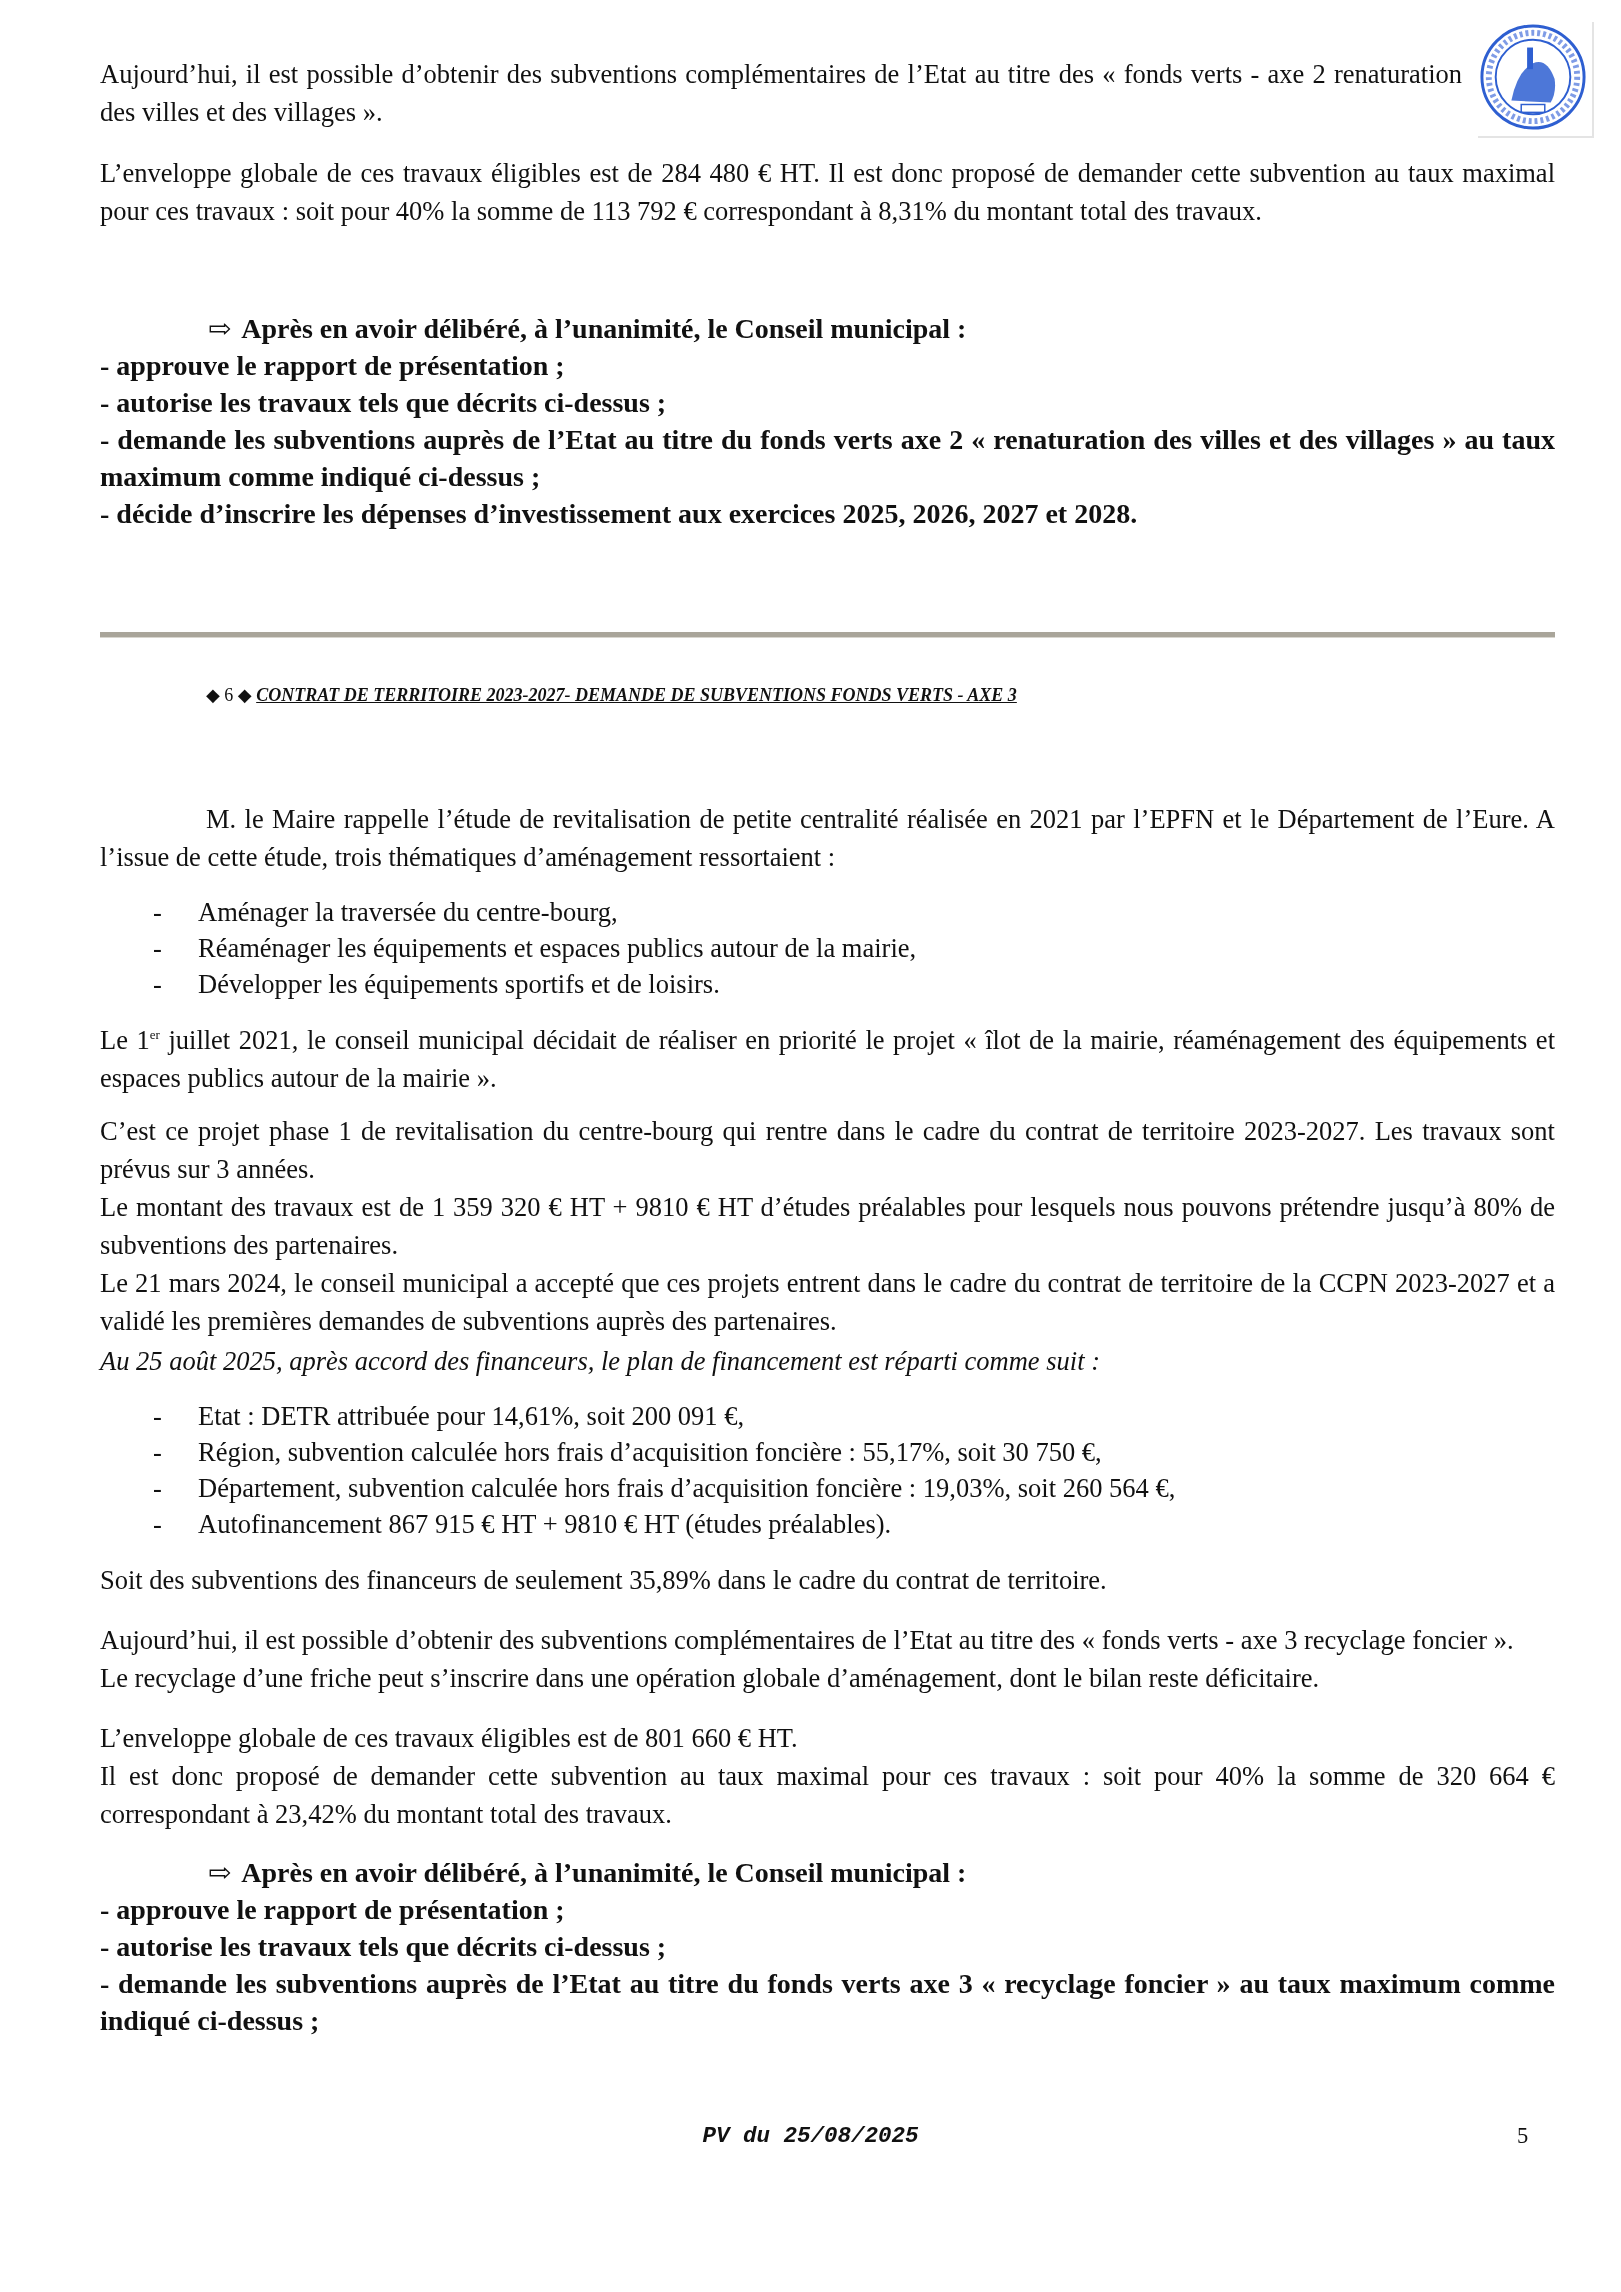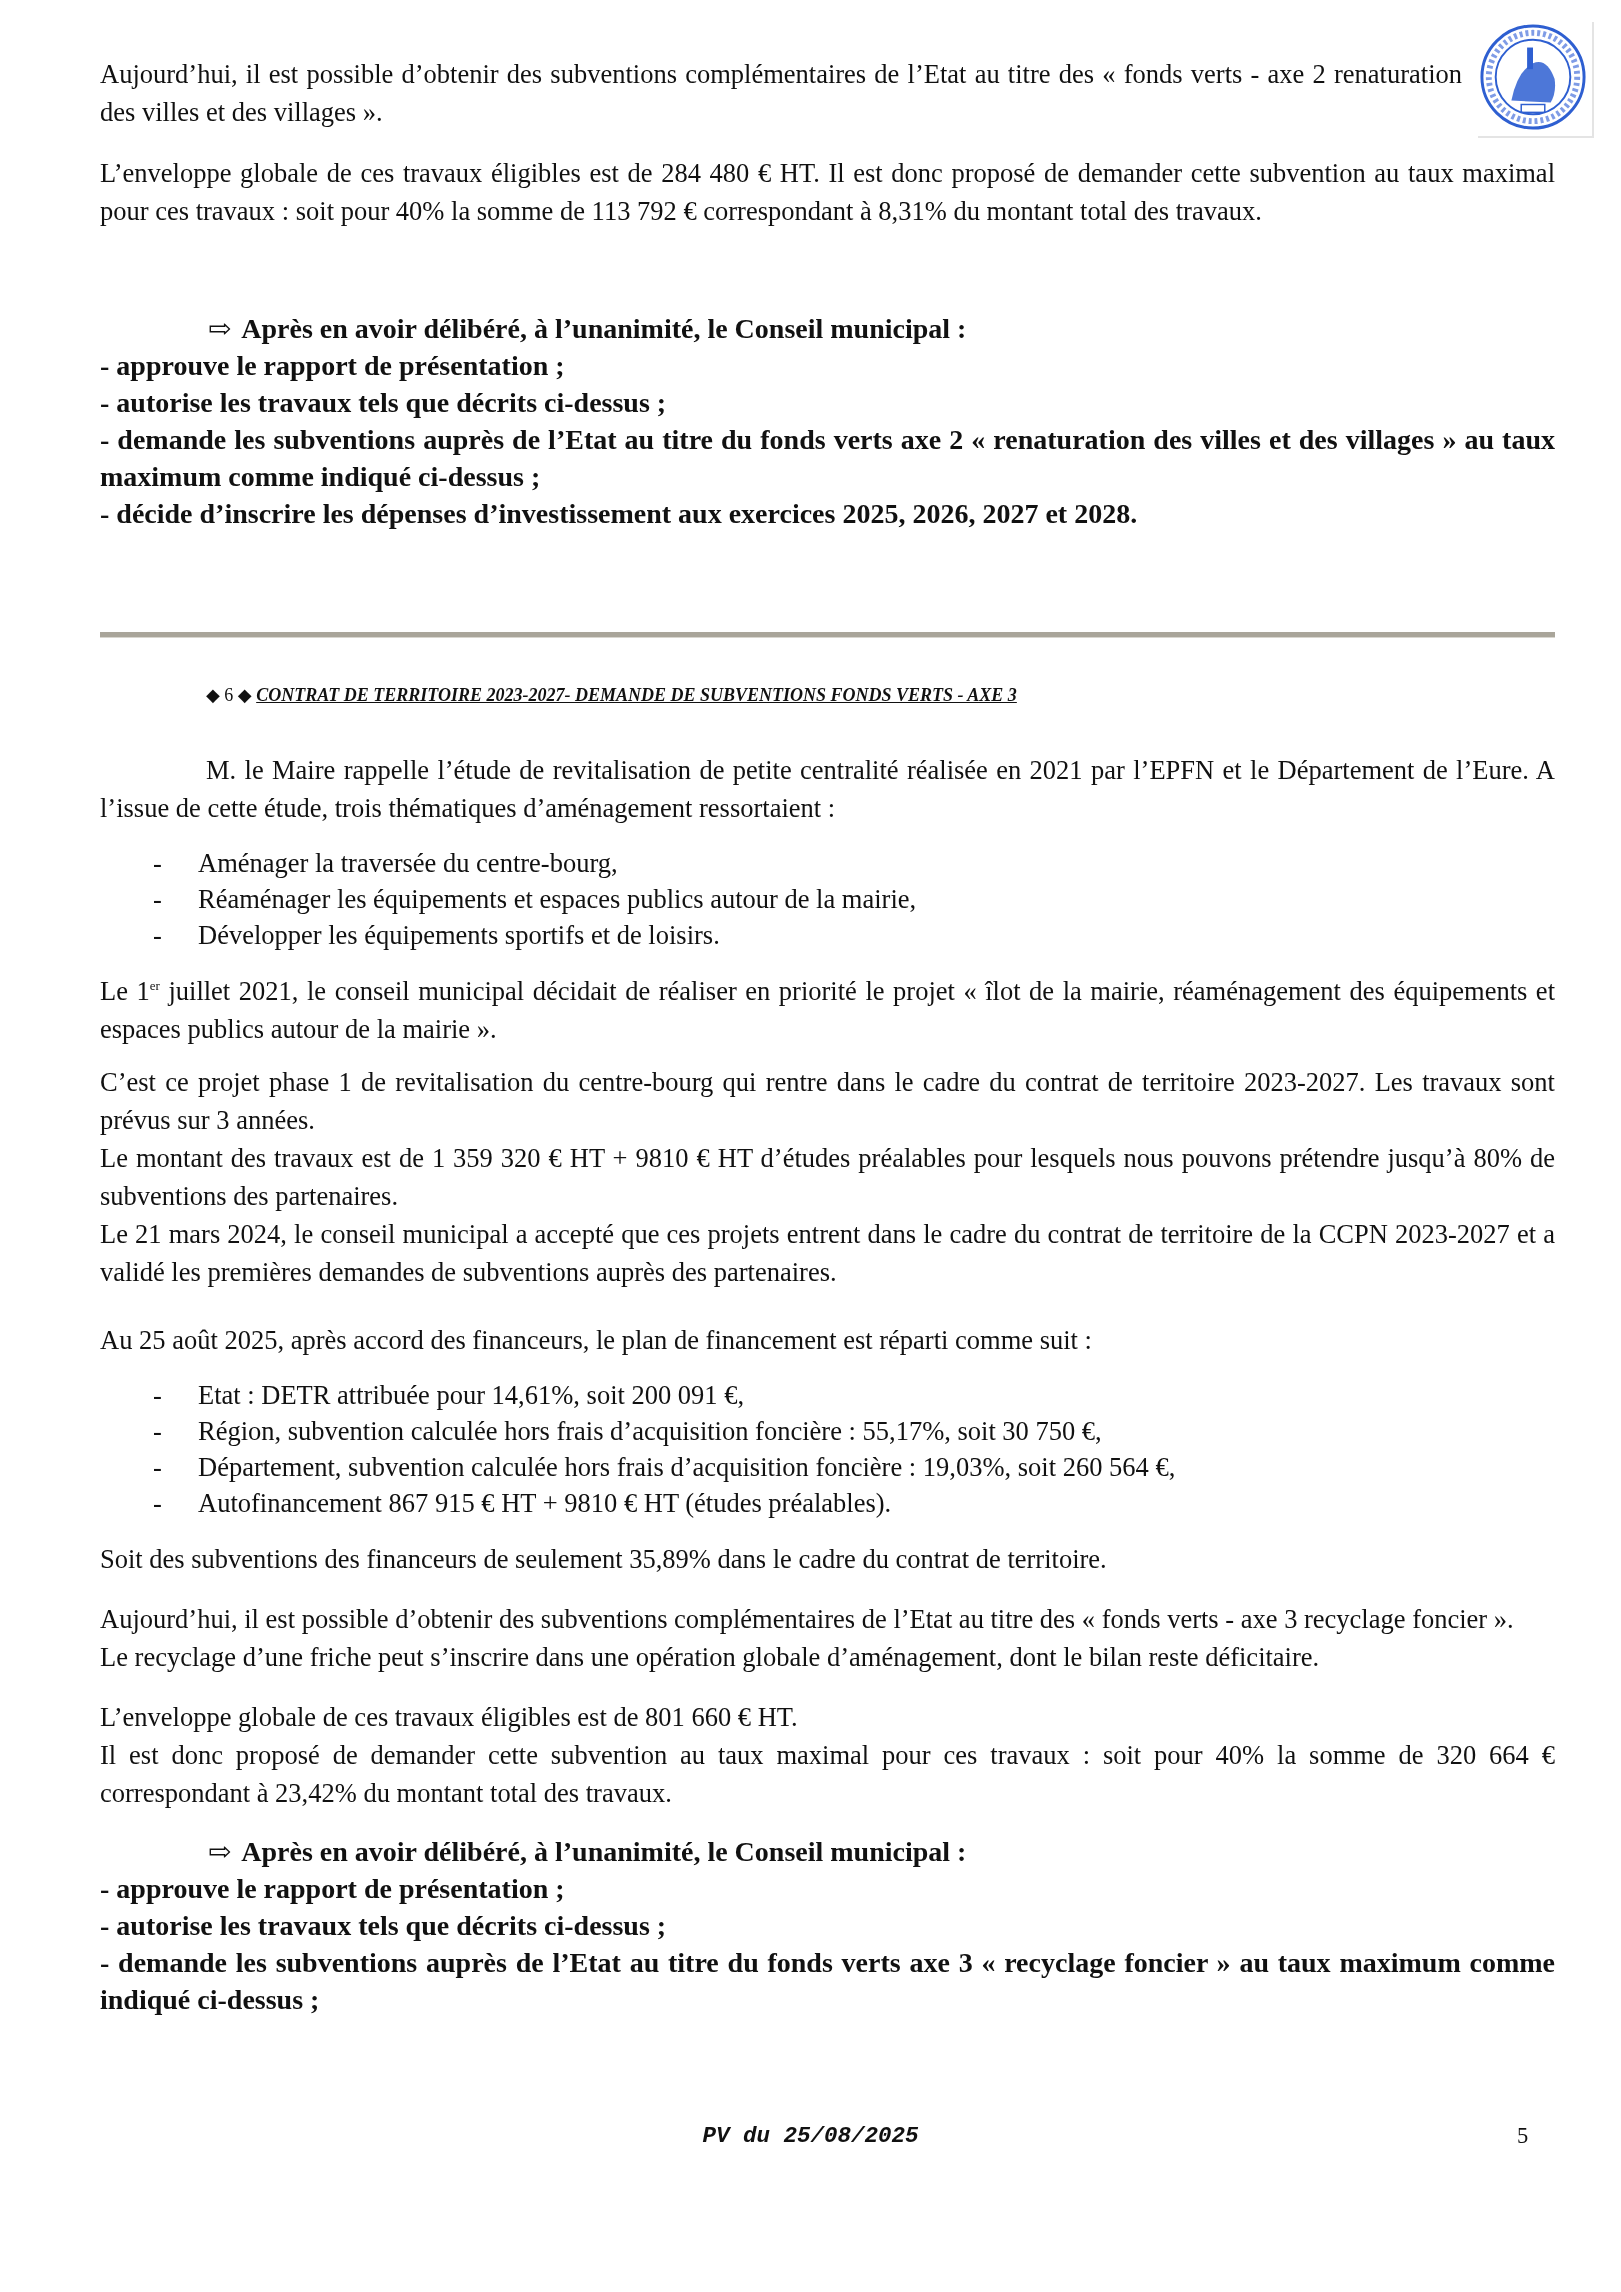--- a/index.html
+++ b/index.html
@@ -70,37 +70,37 @@
   <div class="p bold">- décide d’inscrire les dépenses d’investissement aux exercices 2025, 2026, 2027 et 2028.</div>
 </div>
 
 <div class="rule"></div>
 
 <div class="heading">
   <span style="display:inline-block; width:106px;"></span><span class="num">◆ 6 ◆</span>
   <span class="u">CONTRAT DE TERRITOIRE 2023-2027- DEMANDE DE SUBVENTIONS FONDS VERTS - AXE 3</span>
 </div>
 
-<div class="abs" style="top:751px;">
+<div class="abs" style="top:800px;">
   <p class="p indent">M. le Maire rappelle l’étude de revitalisation de petite centralité réalisée en 2021 par l’EPFN et le Département de l’Eure. A l’issue de cette étude, trois thématiques d’aménagement ressortaient :</p>
   <ul class="list" style="margin-top:17.6px;">
     <li><span class="dash">-</span><span>Aménager la traversée du centre-bourg,</span></li>
     <li><span class="dash">-</span><span>Réaménager les équipements et espaces publics autour de la mairie,</span></li>
     <li><span class="dash">-</span><span>Développer les équipements sportifs et de loisirs.</span></li>
   </ul>
 
   <p class="p" style="margin-top:19.6px;">
     <span>Le 1</span><sup>er</sup><span> juillet 2021, le conseil municipal décidait de réaliser en priorité le projet « îlot de la mairie, réaménagement des équipements et espaces publics autour de la mairie ».</span>
   </p>
 
   <p class="p" style="margin-top:15px;">C’est ce projet phase 1 de revitalisation du centre-bourg qui rentre dans le cadre du contrat de territoire 2023-2027. Les travaux sont prévus sur 3 années.</p>
   <p class="p">Le montant des travaux est de 1 359 320 € HT + 9810 € HT d’études préalables pour lesquels nous pouvons prétendre jusqu’à 80% de subventions des partenaires.</p>
   <p class="p">Le 21 mars 2024, le conseil municipal a accepté que ces projets entrent dans le cadre du contrat de territoire de la CCPN 2023-2027 et a validé les premières demandes de subventions auprès des partenaires.</p>
 
-  <p class="p" style="margin-top:30px;">Au 25 août 2025, après accord des financeurs, le plan de financement est réparti comme suit :</p>
+  <p class="p" style="margin-top:2px;font-style:italic;">Au 25 août 2025, après accord des financeurs, le plan de financement est réparti comme suit :</p>
   <ul class="list" style="margin-top:17.6px;">
     <li><span class="dash">-</span><span>Etat : DETR attribuée pour 14,61%, soit 200 091 €,</span></li>
     <li><span class="dash">-</span><span>Région, subvention calculée hors frais d’acquisition foncière : 55,17%, soit 30 750 €,</span></li>
     <li><span class="dash">-</span><span>Département, subvention calculée hors frais d’acquisition foncière : 19,03%, soit 260 564 €,</span></li>
     <li><span class="dash">-</span><span>Autofinancement 867 915 € HT + 9810 € HT (études préalables).</span></li>
   </ul>
 
   <p class="p" style="margin-top:19.6px;">Soit des subventions des financeurs de seulement 35,89% dans le cadre du contrat de territoire.</p>
 
   <p class="p" style="margin-top:21.6px;">Aujourd’hui, il est possible d’obtenir des subventions complémentaires de l’Etat au titre des « fonds verts - axe 3 recyclage foncier ».</p>

